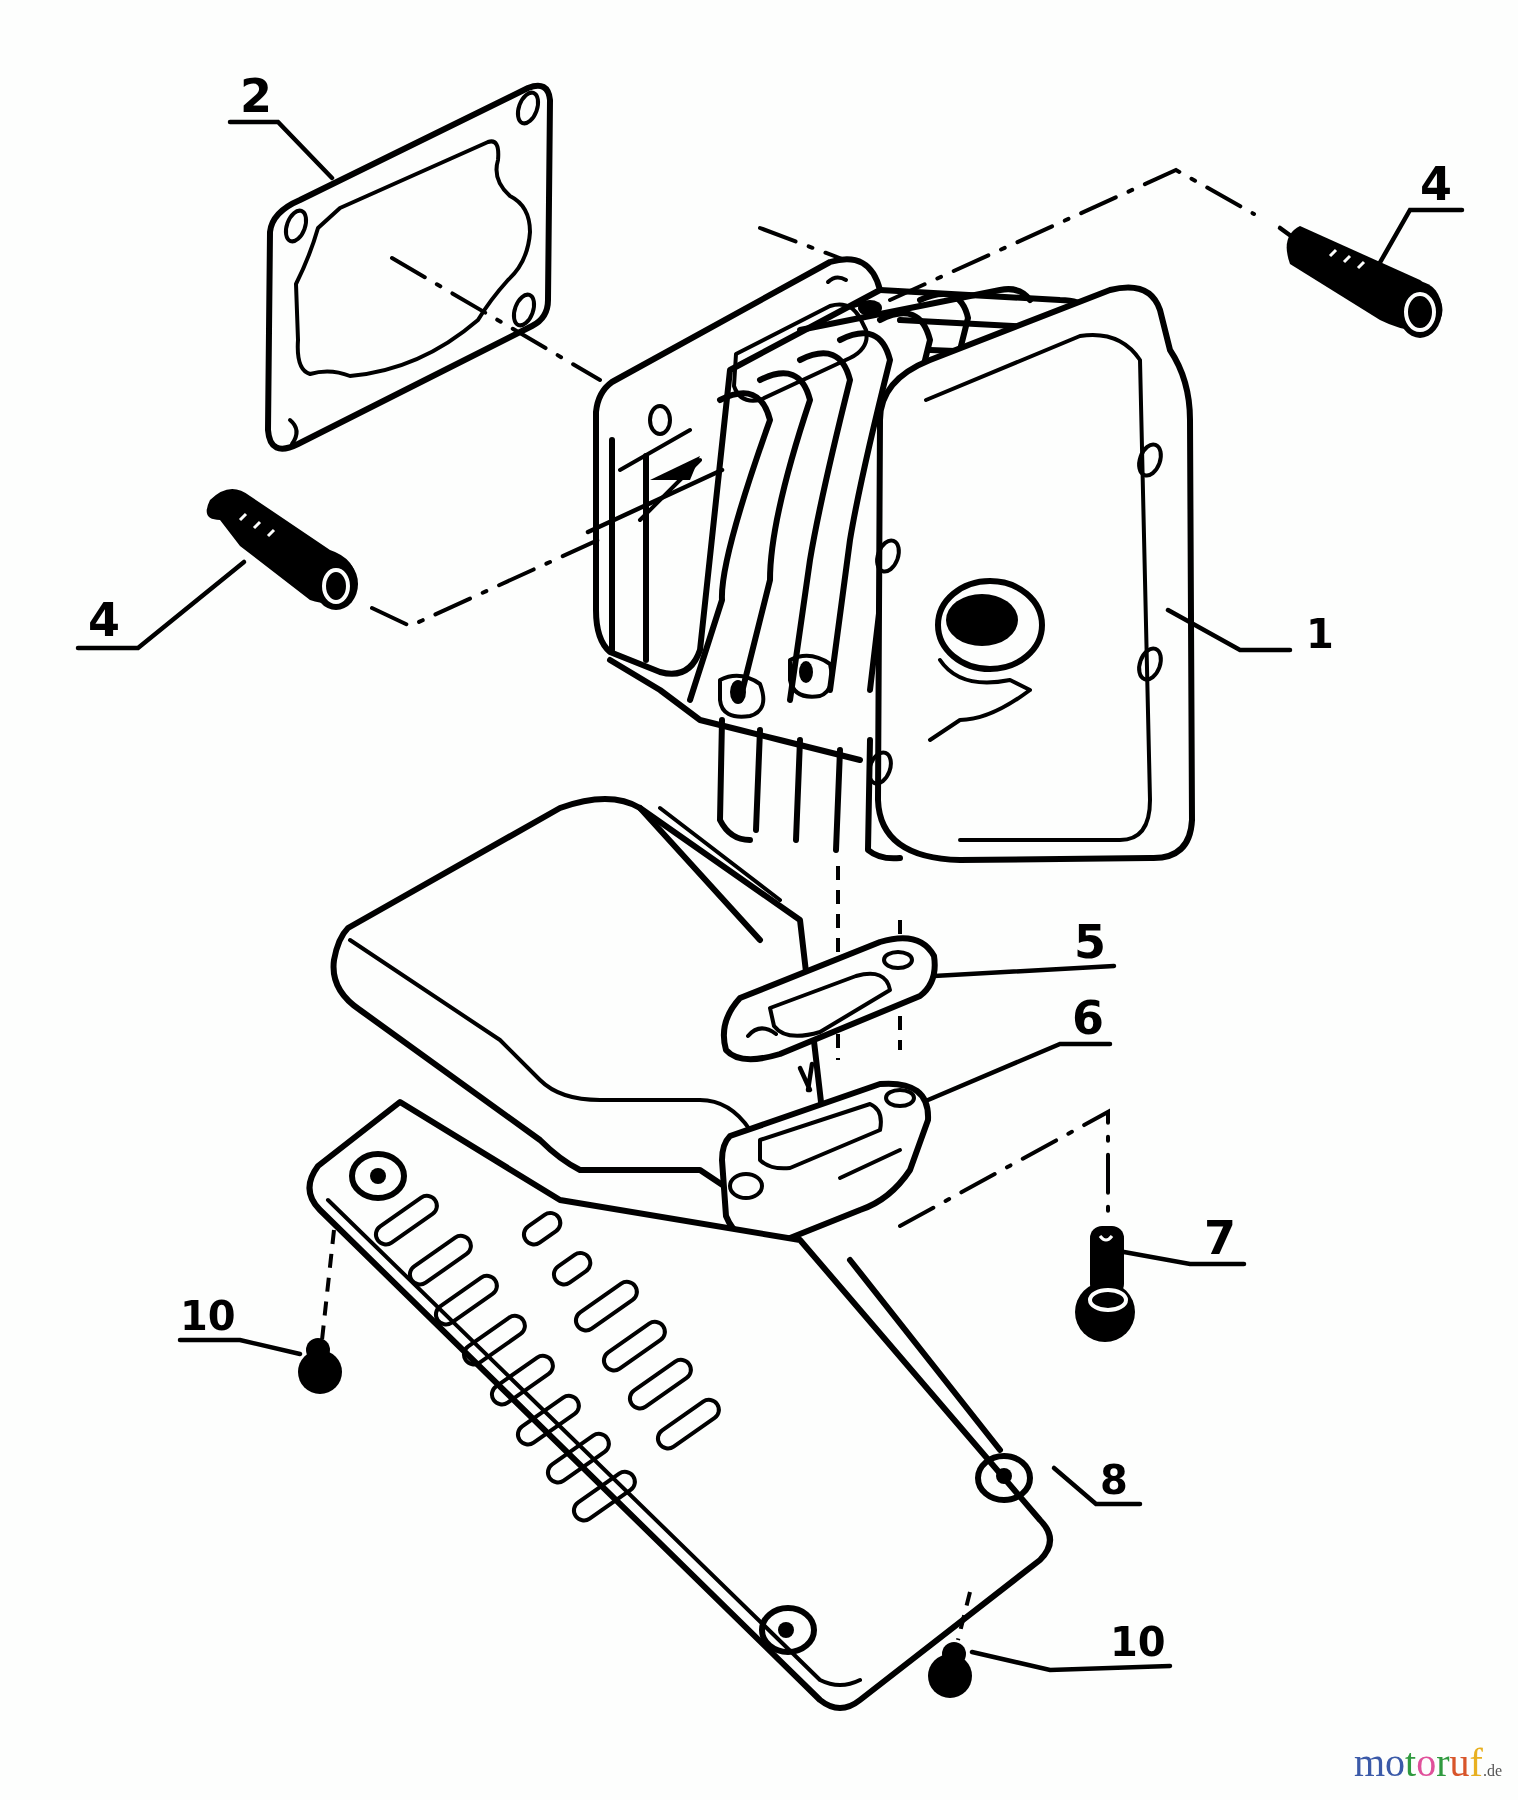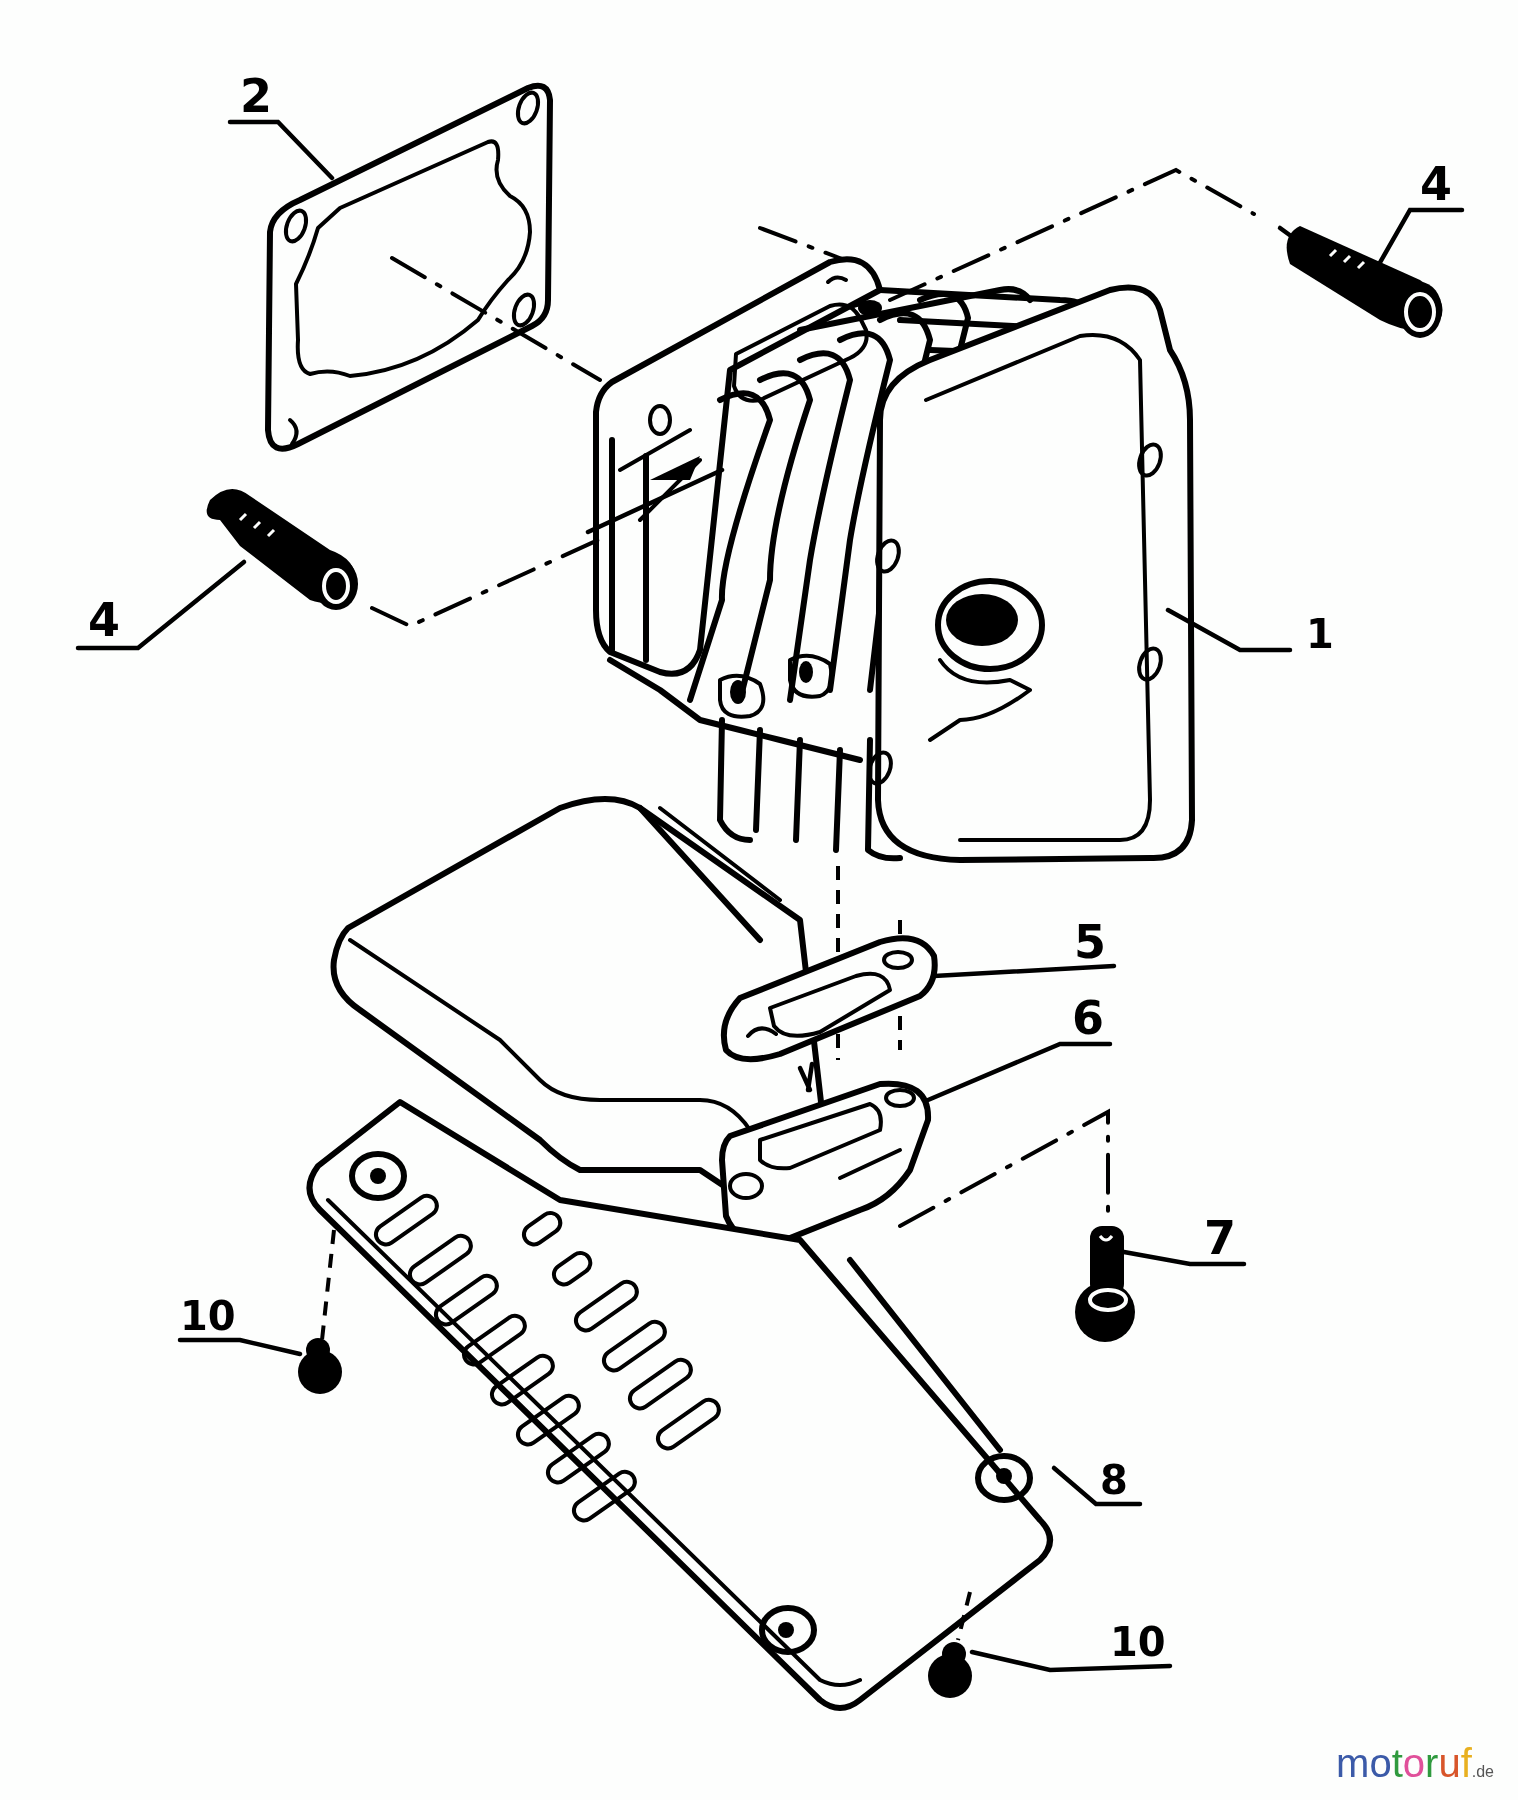--- a/index.html
+++ b/index.html
@@ -6,21 +6,21 @@
     body { width: 1518px; height: 1800px; position: relative; overflow: hidden; font-family: "DejaVu Sans", sans-serif; }
     #diagram { position: absolute; left: 0; top: 0; width: 1518px; height: 1800px; }
     .ln { fill: none; stroke: #000; stroke-width: 6; stroke-linecap: round; stroke-linejoin: round; }
     .thin { fill: none; stroke: #000; stroke-width: 4; stroke-linecap: round; stroke-linejoin: round; }
     .dash { fill: none; stroke: #000; stroke-width: 4; stroke-dasharray: 38 14 4 14; stroke-linecap: round; }
     .dashv { fill: none; stroke: #000; stroke-width: 4; stroke-dasharray: 14 10; }
     .fillw { fill: #fdfefd; stroke: #000; stroke-width: 6; stroke-linejoin: round; }
     .blk { fill: #000; }
     .lbl { font-family: "DejaVu Sans", sans-serif; font-weight: bold; font-size: 46px; fill: #000; }
     .lead { fill: none; stroke: #000; stroke-width: 4.5; stroke-linecap: round; }
-    .watermark { position: absolute; right: 24px; bottom: 14px; font-family: Liberation Sans, sans-serif; font-size: 40px; letter-spacing: 0px; }
+    .watermark { position: absolute; right: 16px; bottom: 14px; font-family: Liberation Serif, serif; font-size: 40px; letter-spacing: 0px; }
     .watermark .tld { font-size: 16px; color: #555; }
   </style>
 </head>
 <body>
 
 <svg id="diagram" viewBox="0 0 1518 1800" xmlns="http://www.w3.org/2000/svg">
 
   <g>
     <path class="ln" d="M 300 200 L 528 88 Q 548 80 550 100 L 548 300 Q 548 318 532 326 L 298 444 Q 270 458 268 430 L 270 232 Q 272 212 300 200 Z"></path>
     <path class="thin" d="M 340 208 L 488 142 Q 500 138 498 160 Q 492 180 510 196 Q 530 206 530 232 Q 528 262 508 280 Q 490 300 478 320 Q 420 370 350 376 Q 330 368 310 374 Q 296 370 298 340 L 296 284 Q 310 256 318 228 Z"></path>

